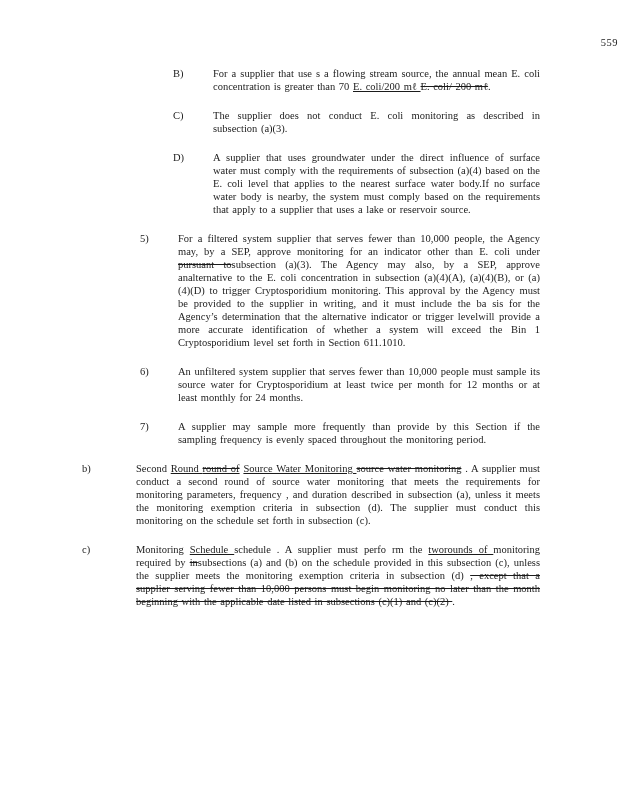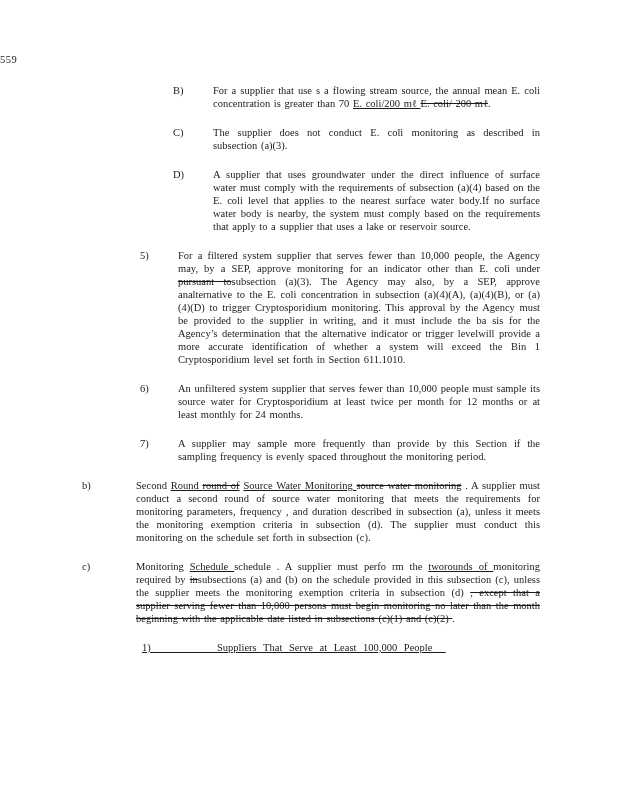--- a/index.html
+++ b/index.html
@@ -9,22 +9,22 @@
     margin:0 auto;
     background:#ffffff;
     font-family:"Liberation Serif", serif;
     font-size:10.5px;
     line-height:13px;
     color:#1b1b1b;
     overflow:hidden;
     box-sizing:border-box;
   }
   .pagenum{
-    padding-top:53px;
-    text-align:left;
+    padding-top:36px;
+    text-align:right;
     letter-spacing:0.5px;
   }
   .doc{margin-top:18px;}
   .item{
     position:relative;
     text-align:justify;
     word-spacing:1px;
     margin-bottom:16px;
   }
   .item > .label{position:absolute;top:0;}
@@ -53,15 +53,14 @@
   <div class="pagenum">559</div>
   <div class="doc">
       <div class="item lv3"><span class="label">B)</span><span class="text"><span>For a supplier that use s a flowing stream source, the annual mean E. coli concentration is greater than 70 </span><span class="ins">E. coli/200 mℓ </span><span class="del">E. coli/ 200 mℓ</span><span>.</span></span></div>
       <div class="item lv3"><span class="label">C)</span><span class="text"><span>The supplier does not conduct E. coli monitoring as described in subsection (a)(3).</span></span></div>
       <div class="item lv3"><span class="label">D)</span><span class="text"><span>A supplier that uses groundwater under the direct influence of surface water must comply with the requirements of subsection (a)(4) based on the E. coli level that applies to the nearest surface water body.If no surface water body is nearby, the system must comply based on the requirements that apply to a supplier that uses a lake or reservoir source.</span></span></div>
       <div class="item lv2"><span class="label">5)</span><span class="text"><span>For a filtered system supplier that serves fewer than 10,000 people, the Agency may, by a SEP, approve monitoring for an indicator other than E. coli under </span><span class="del">pursuant to</span><span>subsection (a)(3).  The Agency may also, by a SEP, approve analternative to the E. coli concentration in subsection (a)(4)(A), (a)(4)(B), or (a)(4)(D) to trigger Cryptosporidium monitoring.  This approval by the Agency must be provided to the supplier in writing, and it must include the ba sis for the Agency’s determination that the alternative indicator or trigger levelwill provide a more accurate identification of whether a system will exceed the Bin 1 Cryptosporidium level set forth in Section 611.1010.</span></span></div>
       <div class="item lv2"><span class="label">6)</span><span class="text"><span>An unfiltered system supplier that serves fewer than 10,000 people must sample its source water for Cryptosporidium at least twice per month for 12 months or at least monthly for 24 months.</span></span></div>
       <div class="item lv2"><span class="label">7)</span><span class="text"><span>A supplier may sample more frequently than provide by this Section if the sampling frequency is evenly spaced throughout the monitoring period.</span></span></div>
       <div class="item lv1"><span class="label">b)</span><span class="text"><span>Second </span><span class="ins">Round </span><span class="delins">round of</span><span> </span><span class="ins">Source Water Monitoring </span><span class="del">source water monitoring</span><span> . A supplier must conduct a second round of source water monitoring that meets the requirements for monitoring parameters, frequency , and duration described in subsection (a), unless it meets the monitoring exemption criteria in subsection (d). The supplier must conduct this monitoring on the schedule set forth in subsection (c).</span></span></div>
       <div class="item lv1"><span class="label">c)</span><span class="text"><span>Monitoring </span><span class="ins">Schedule </span><span>schedule . A supplier must perfo rm the </span><span class="ins">tworounds of </span><span>monitoring required by </span><span class="del">in</span><span>subsections (a) and (b) on the schedule provided in this subsection (c), unless the supplier meets the monitoring exemption criteria in subsection (d) </span><span class="del">, except that a supplier serving fewer than 10,000 persons must begin monitoring no later than the month beginning with the applicable date listed in subsections (c)(1) and (c)(2) </span><span>.</span></span></div>
-      <div class="item heading"><span class="text"><span class="ins">1)          Suppliers That Serve at Least 100,000 People  </span></span></div>
     </div>
 </div>
 
 </body></html>

